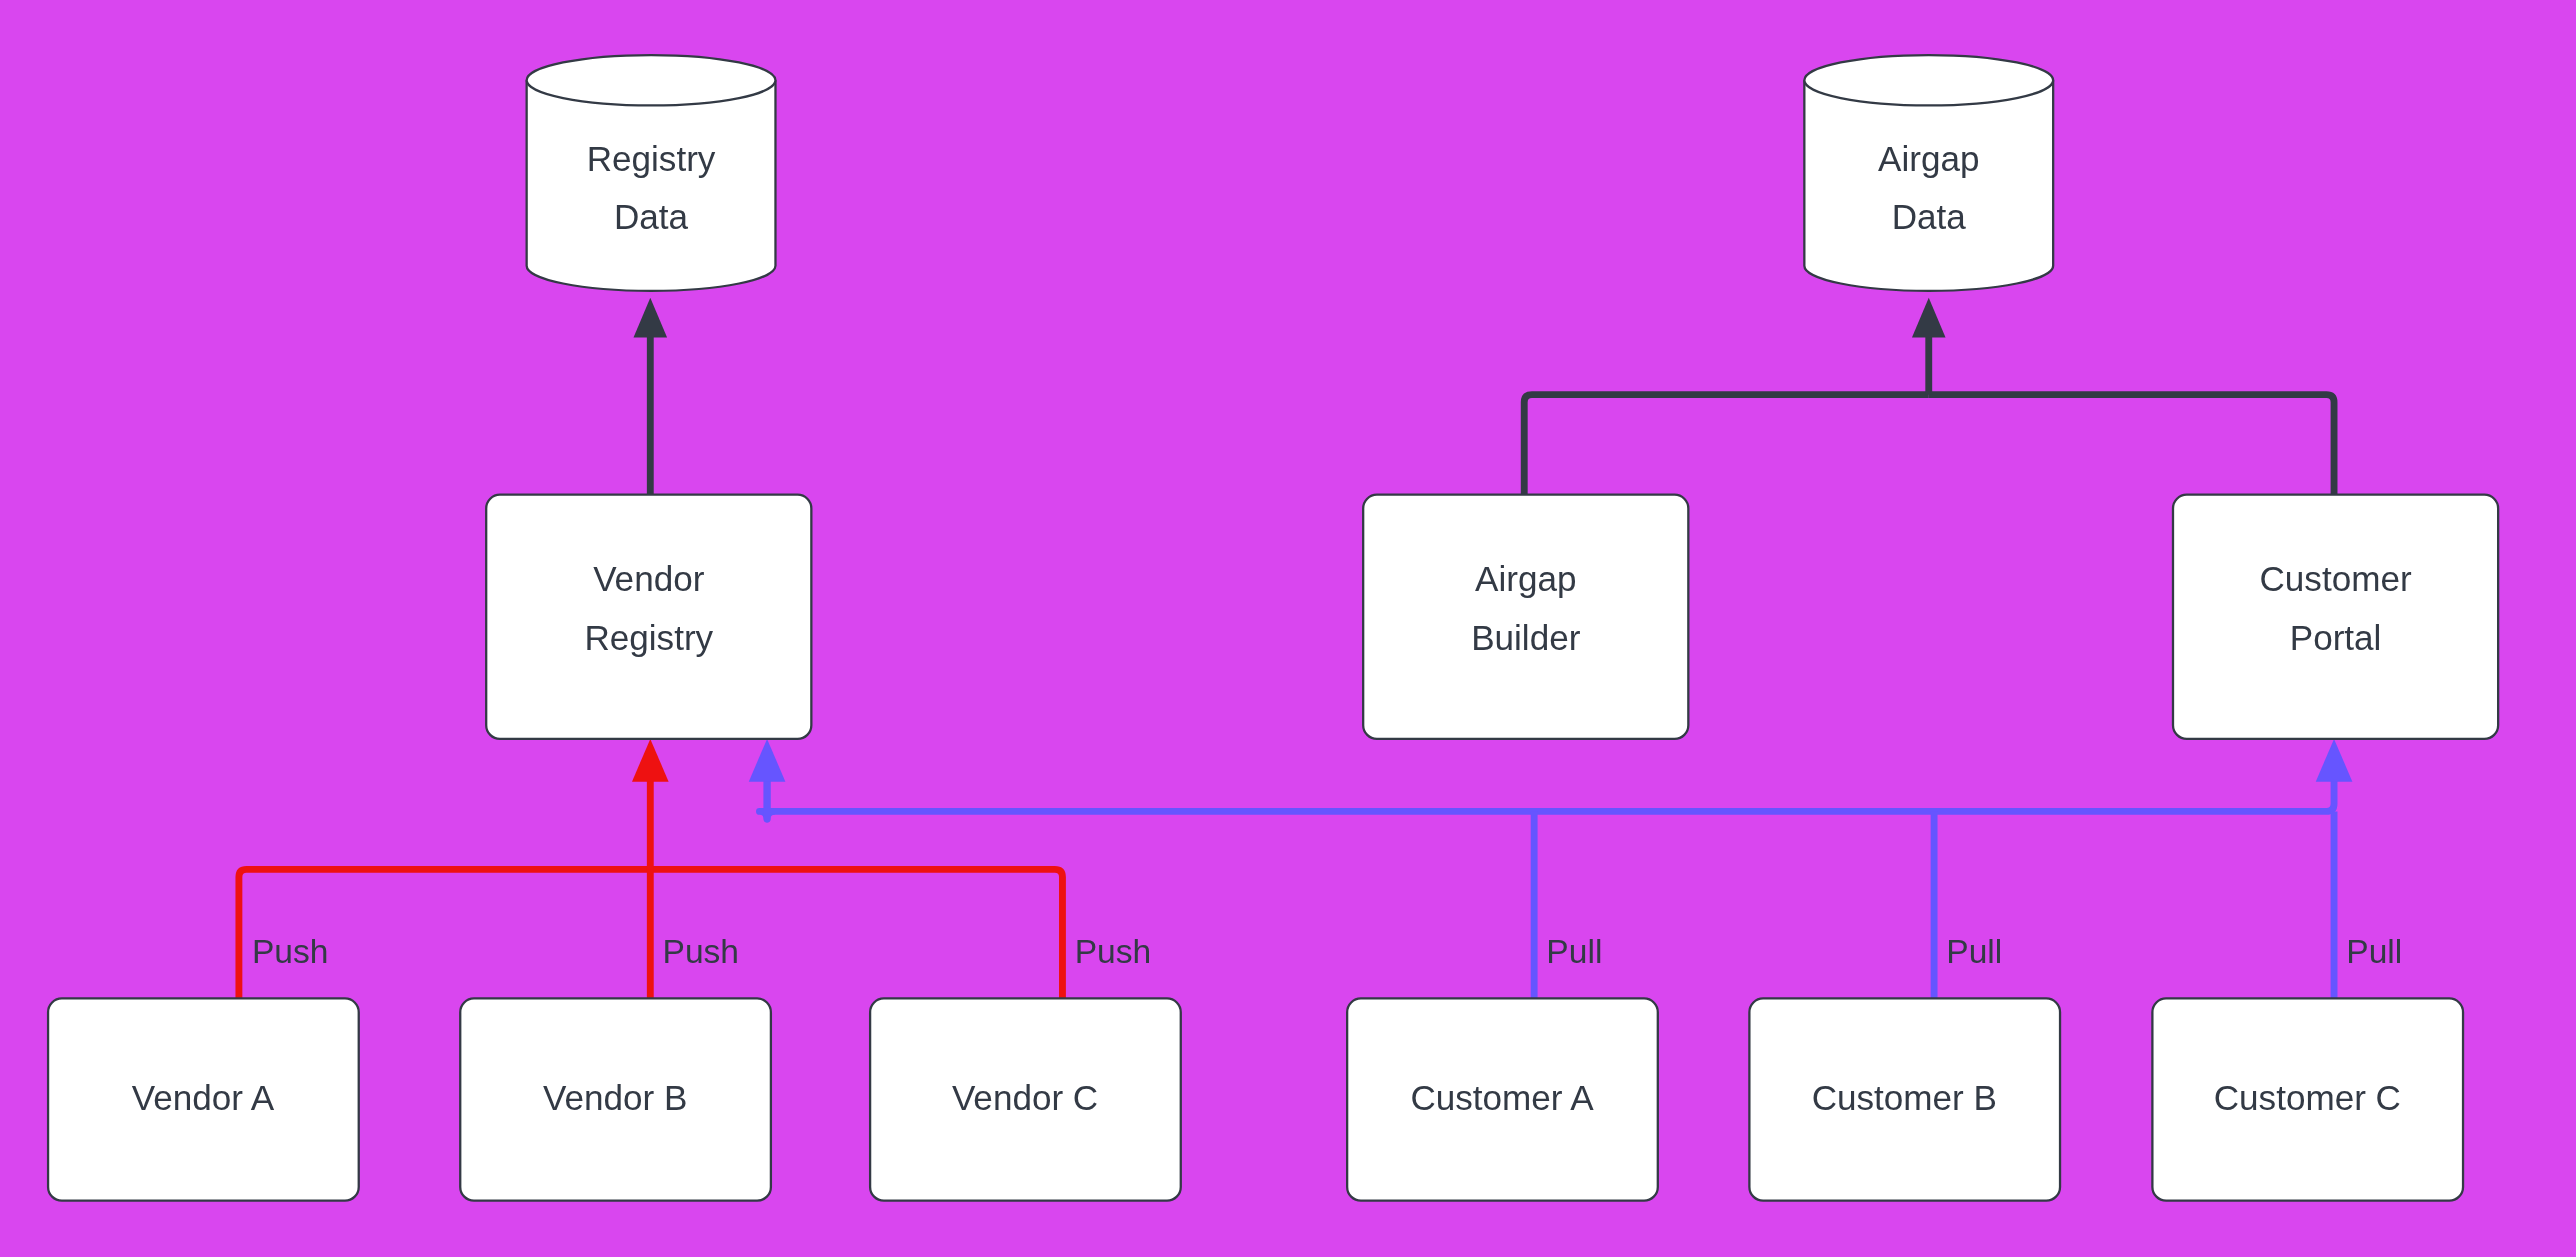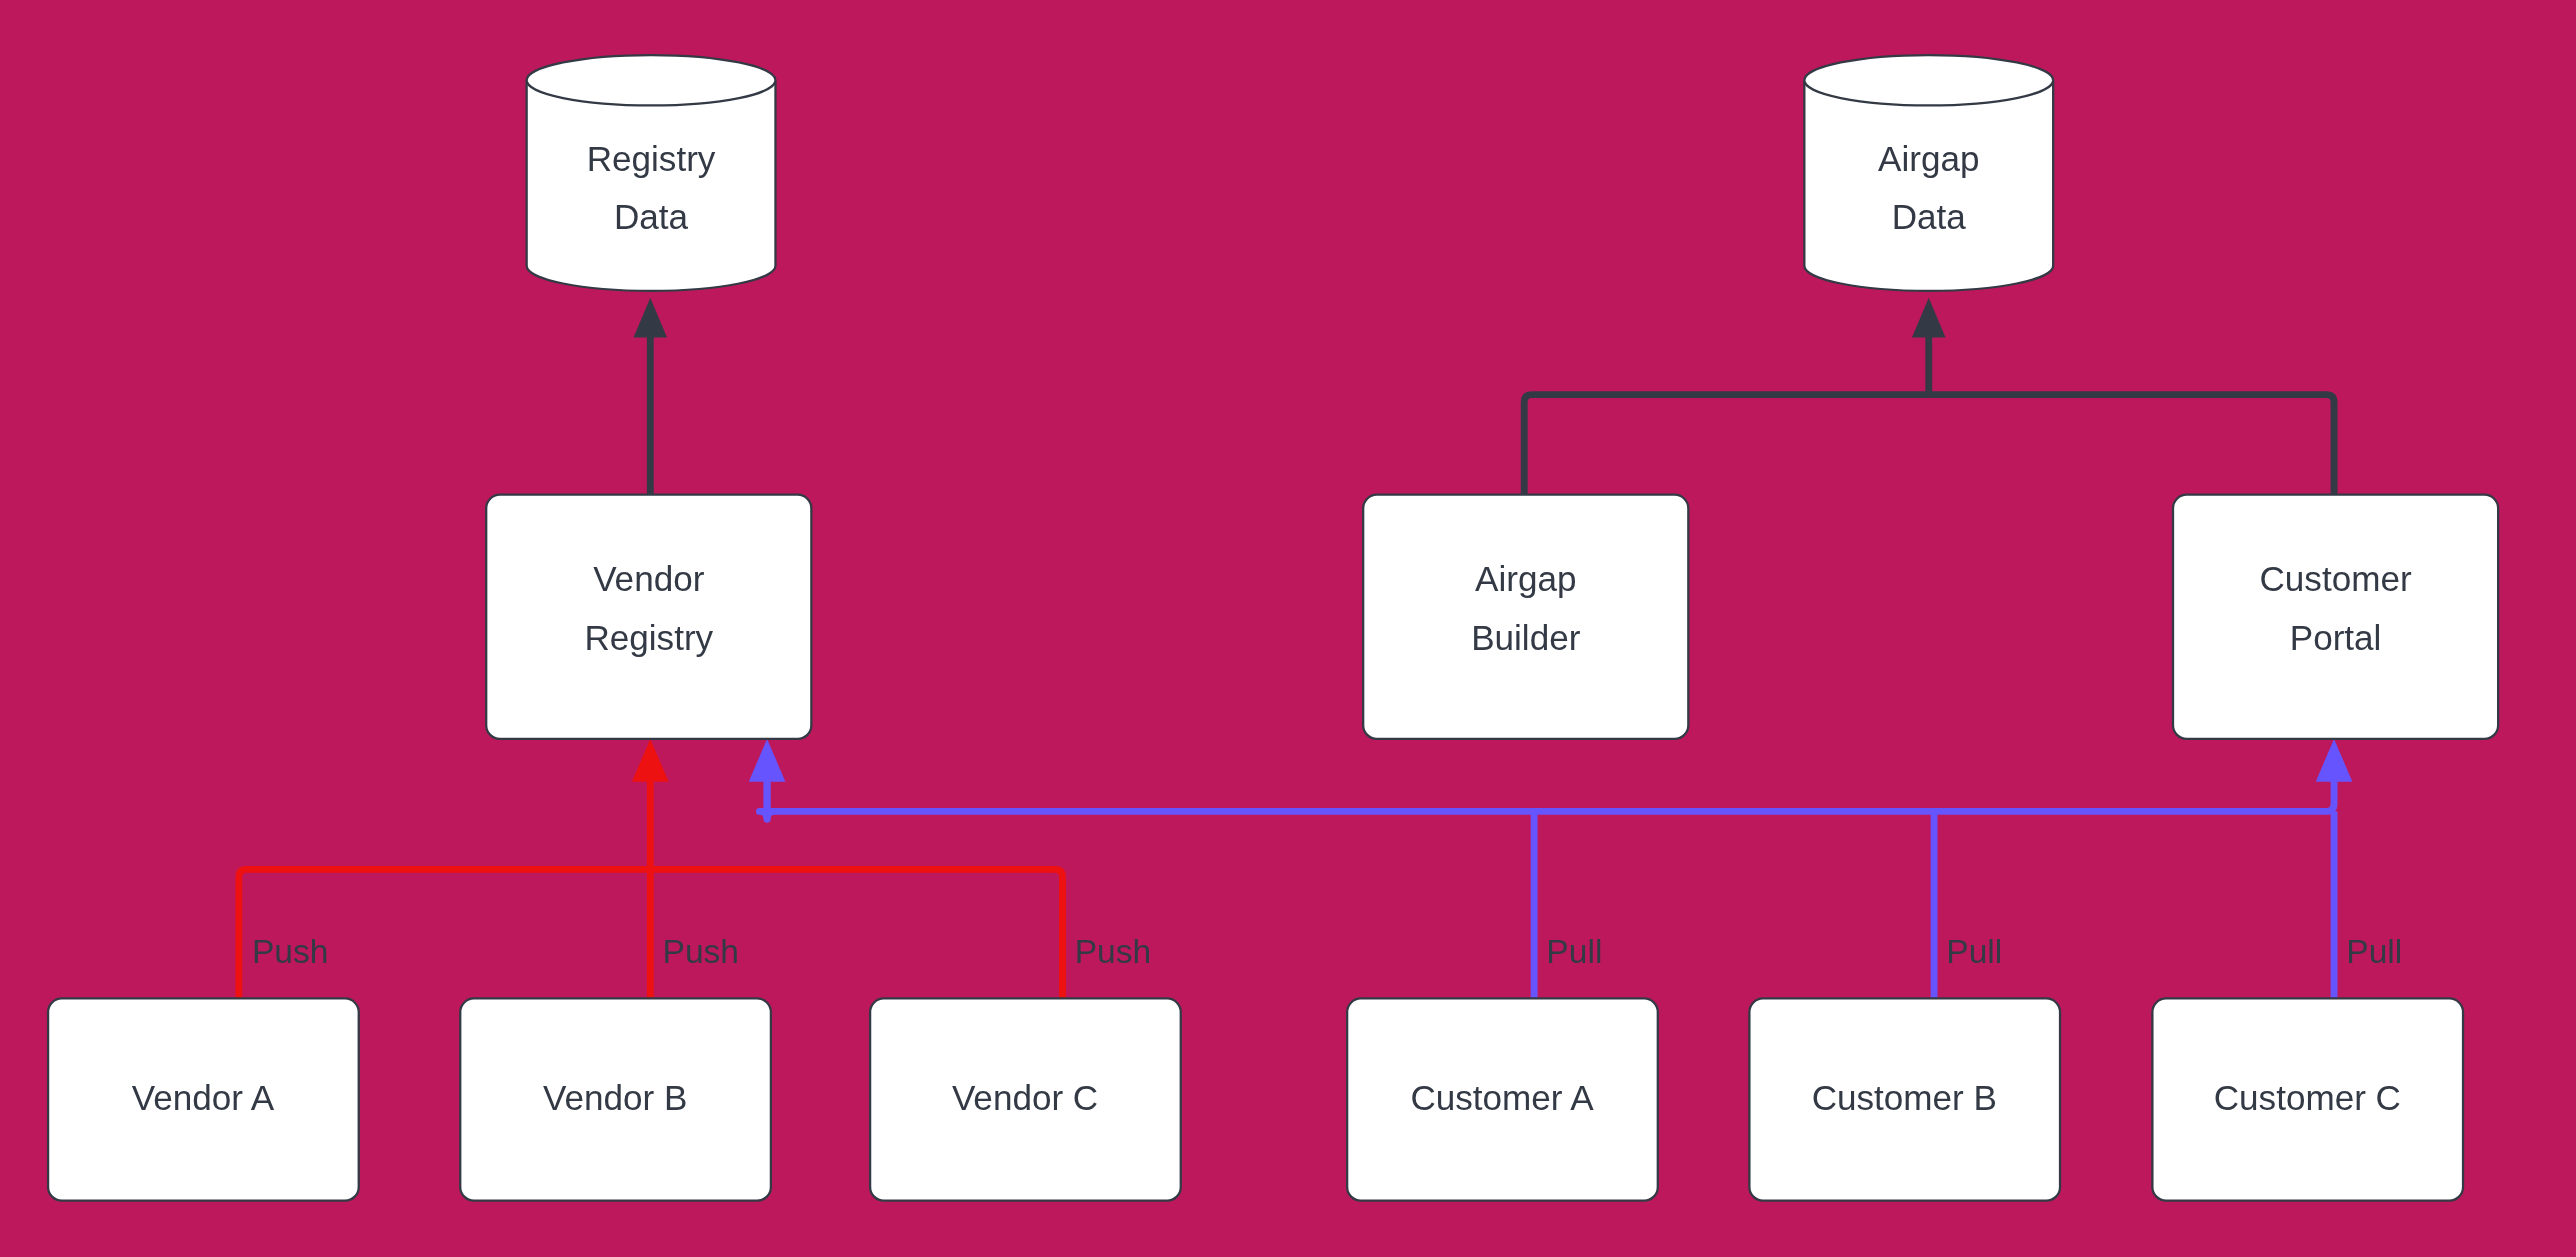--- a/index.html
+++ b/index.html
@@ -4,21 +4,21 @@
 <style>
   html, body {
     margin: 0;
     padding: 0;
     background: #ffffff;
   }
   #stage {
     position: relative;
     width: 2576px;
     height: 1258px;
-    background: #be185d;
+    background: #d946ef;
     font-family: "Liberation Sans", sans-serif;
     overflow: hidden;
   }
   #diagram-svg {
     position: absolute;
     top: 0; left: 0;
     width: 2576px;
     height: 1258px;
   }
   .node-label {

